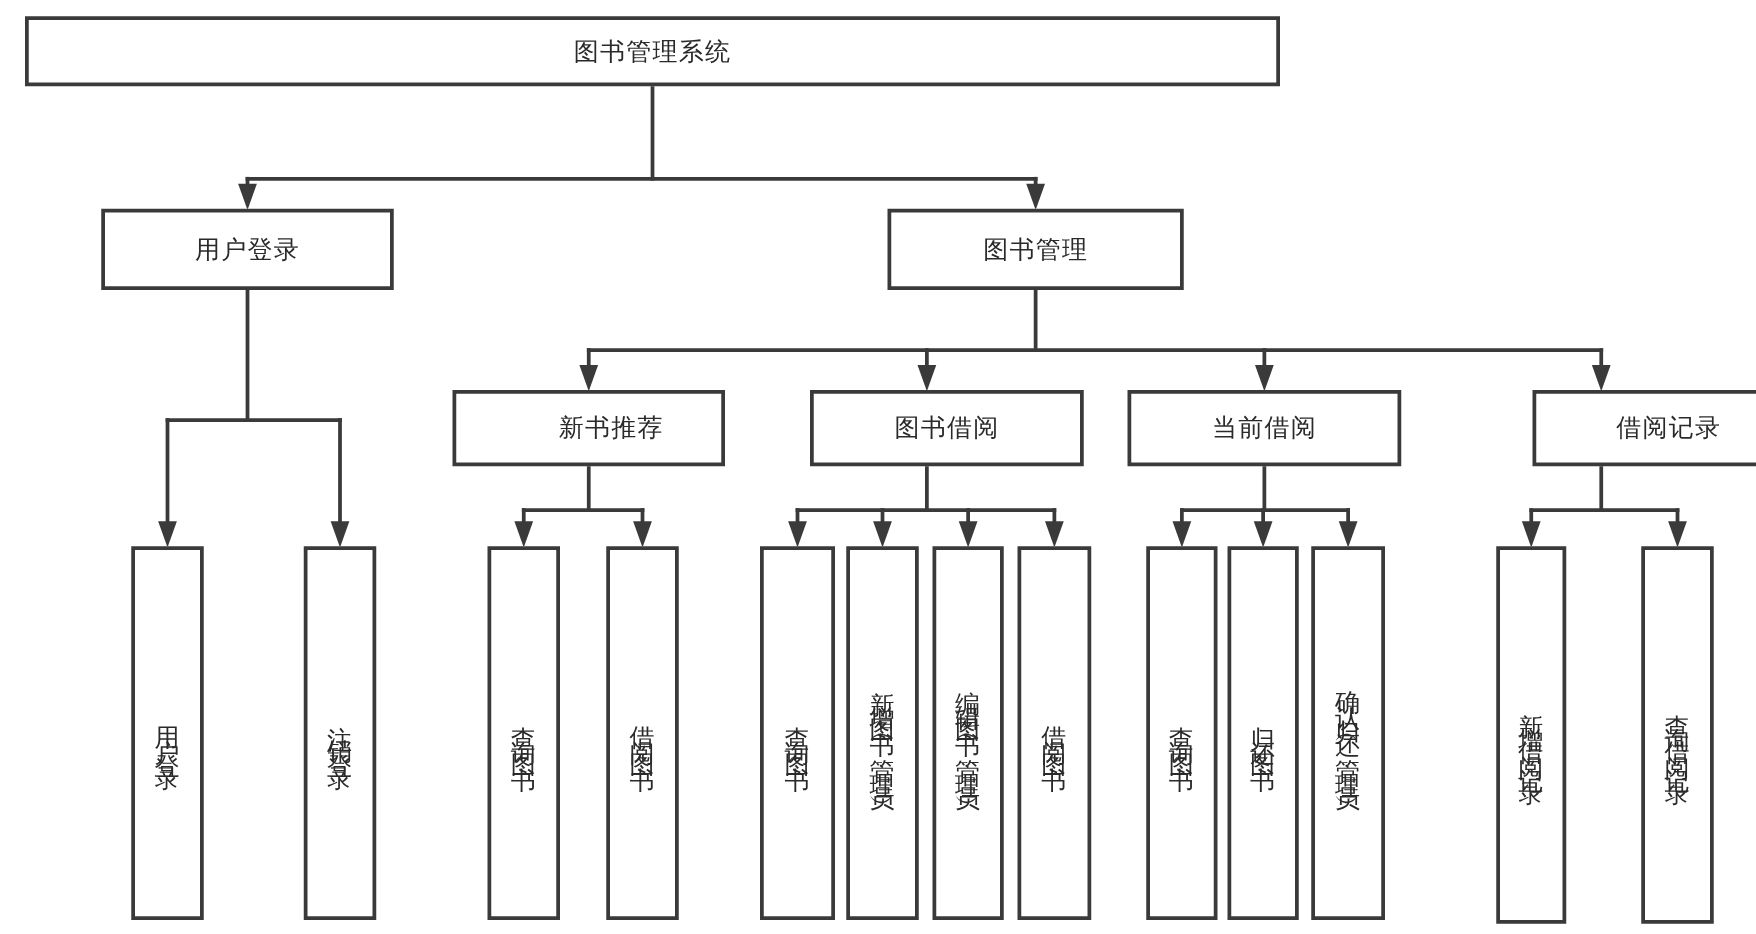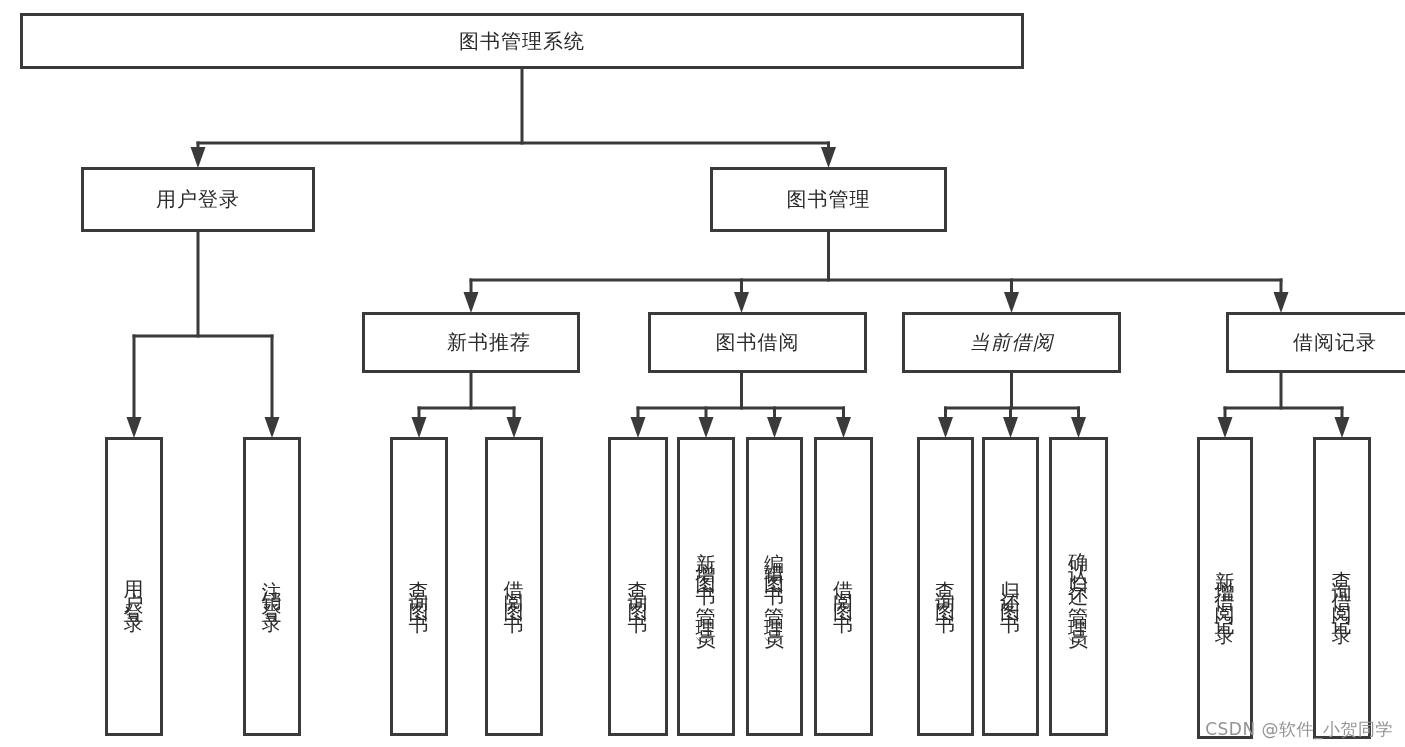--- a/index.html
+++ b/index.html
@@ -129,21 +129,21 @@
       </div>
       <div class="node v" style="left: 243px; top: 437px; width: 58px; height: 299px;">
         <span class="node-label">注销登录</span>
       </div>
       <div class="node h" style="left: 362px; top: 312px; width: 218px; height: 61px; padding-left: 36px;">
         <span class="node-label">新书推荐</span>
       </div>
       <div class="node h" style="left: 648px; top: 312px; width: 219px; height: 61px;">
         <span class="node-label">图书借阅</span>
       </div>
-      <div class="node h" style="left: 902px; top: 312px; width: 219px; height: 61px; font-style: italic;">
+      <div class="node h" style="left: 902px; top: 312px; width: 219px; height: 61px;">
         <span class="node-label">当前借阅</span>
       </div>
       <div class="node h" style="left: 1226px; top: 312px; width: 218px; height: 61px;">
         <span class="node-label">借阅记录</span>
       </div>
       <div class="node v" style="left: 390px; top: 437px; width: 58px; height: 299px;">
         <span class="node-label">查询图书</span>
       </div>
       <div class="node v" style="left: 485px; top: 437px; width: 58px; height: 299px;">
         <span class="node-label">借阅图书</span>
@@ -169,14 +169,13 @@
       <div class="node v" style="left: 1049px; top: 437px; width: 59px; height: 299px;">
         <span class="node-label">确认归还（管理员）</span>
       </div>
       <div class="node v" style="left: 1197px; top: 437px; width: 56px; height: 302px;">
         <span class="node-label">新增借阅记录</span>
       </div>
       <div class="node v" style="left: 1313px; top: 437px; width: 58px; height: 302px;">
         <span class="node-label">查询借阅记录</span>
       </div>
     </div>
-  <div class="watermark">CSDN @软件_小贺同学</div>
 </div>
 
 </body></html>

